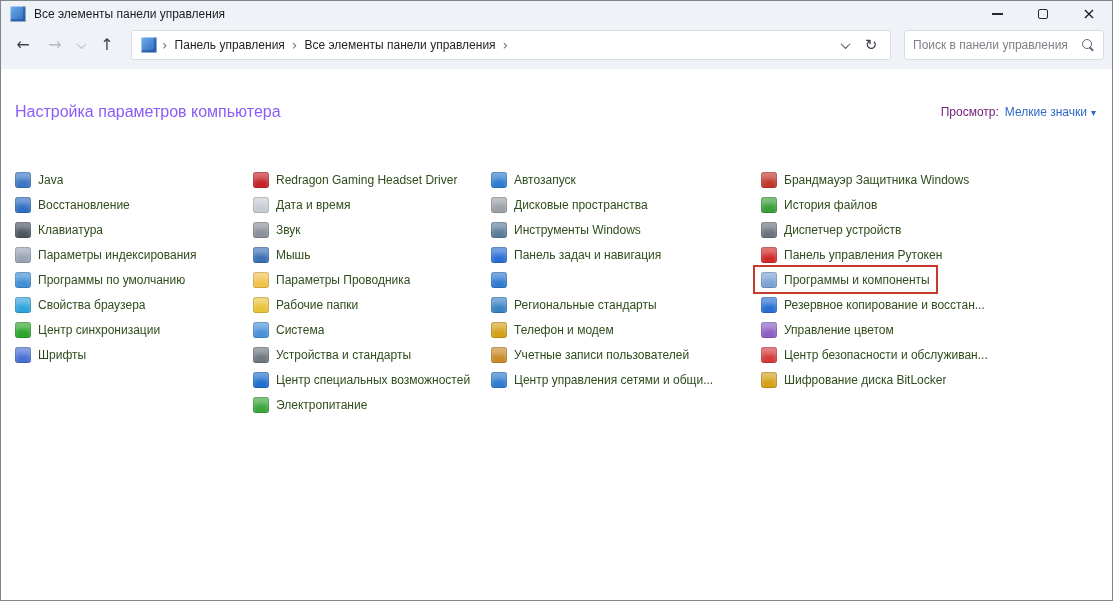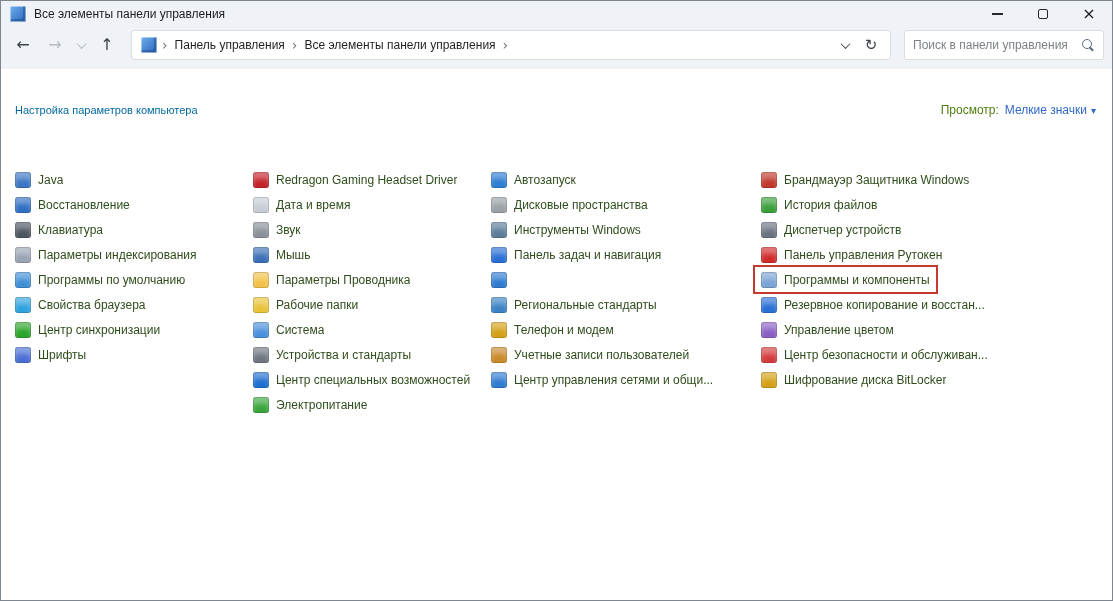--- a/index.html
+++ b/index.html
@@ -55,23 +55,23 @@
     flex: 1; border: none; outline: none; font-size: 12px; color: #3a3d41;
     font-family: "Liberation Sans", "DejaVu Sans", sans-serif; background: transparent; min-width: 0;
   }
   .searchbox input::placeholder { color: #7d8186; }
   .magnifier { width: 14px; height: 14px; position: relative; flex: 0 0 14px; }
   .magnifier::before { content:""; position: absolute; width: 8px; height: 8px; border: 1.5px solid #5b6a7d; border-radius: 50%; left: 1px; top: 1px; }
   .magnifier::after { content:""; position: absolute; width: 5px; height: 1.6px; background: #5b6a7d; transform: rotate(45deg); left: 8px; top: 10px; }
   
   .content { position: relative; background: #fff; height: 533px; }
   .page-header { position: absolute; top: 34px; left: 14px; right: 16px; display: flex; align-items: center; }
-  .page-title { font-size: 11px; color: #0369a1; font-weight: 400; }
+  .page-title { font-size: 16px; color: #8b5cf6; font-weight: 400; }
   .view-area { margin-left: auto; display: flex; align-items: center; font-size: 12px; }
-  .view-label { color: #4d7c0f; margin-right: 6px; }
+  .view-label { color: #701a75; margin-right: 6px; }
   .view-value { color: #3069c6; cursor: pointer; display: flex; align-items: center; }
   .view-caret { color: #3069c6; font-size: 10px; margin-left: 4px; }
   .items-grid { position: absolute; top: 98px; left: 14px; right: 0; height: 260px; }
   .cp-col { position: absolute; top: 0; width: 238px; display: flex; flex-direction: column; align-items: flex-start; }
   .c0 { left: 0; } .c1 { left: 238px; } .c2 { left: 476px; } .c3 { left: 746px; }
   .cp-item {
     height: 25px; display: flex; align-items: center;
     padding: 0 6px; margin-left: -6px; cursor: pointer; max-width: 240px;
   }
   .cp-icon {

